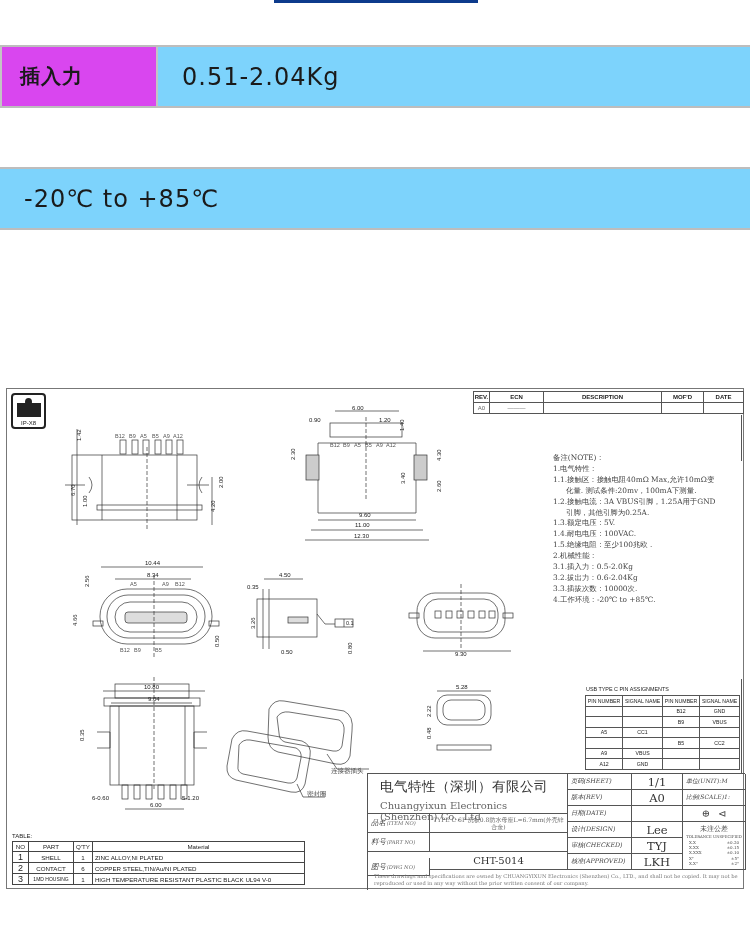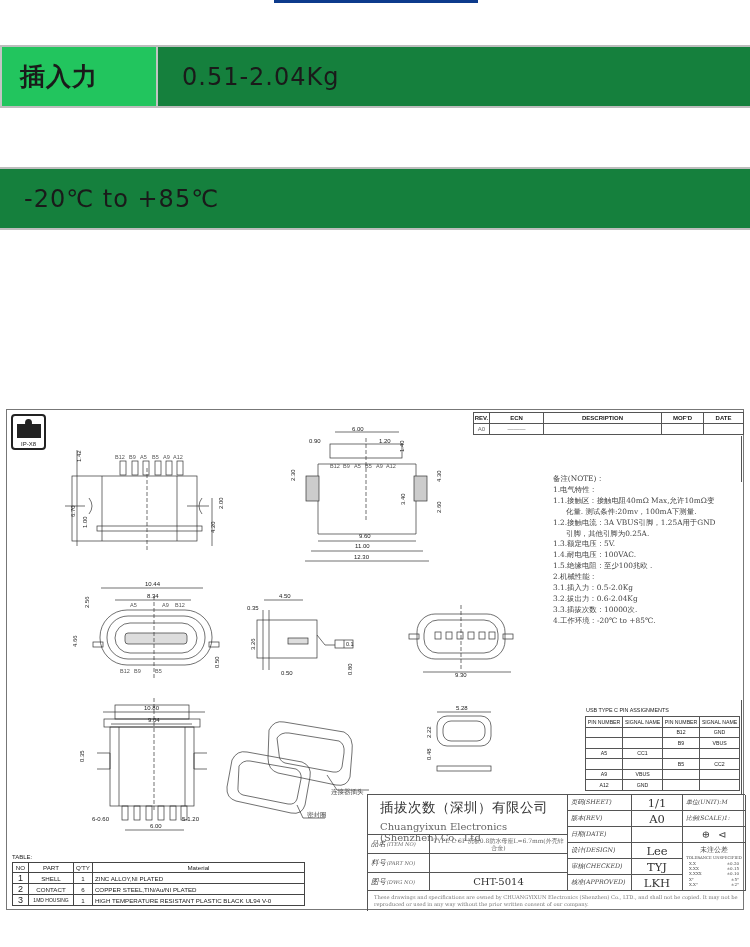--- a/index.html
+++ b/index.html
@@ -4,30 +4,30 @@
 <style>
   * { box-sizing: border-box; margin: 0; padding: 0; }
   html, body { width: 750px; height: 947px; background: #ffffff; overflow: hidden; }
   body { position: relative; font-family: "DejaVu Sans", sans-serif; color: #222; }
 
   .top-bar { position: absolute; left: 274px; top: 0; width: 204px; height: 3px; background: #0d3b8c; }
 
   
   .spec-table { position: absolute; left: 0; top: 45px; width: 750px; border-top: 2px solid #bdbdbd; }
   .spec-row { display: flex; height: 61px; border-bottom: 2px solid #bdbdbd; }
-  .spec-key { width: 158px; background: #22c55e; border-right: 2px solid #c4c4c4; border-left: 2px solid #c4c4c4;
+  .spec-key { width: 158px; background: #d946ef; border-right: 2px solid #c4c4c4; border-left: 2px solid #c4c4c4;
               display: flex; align-items: center; padding-left: 18px;
-              font-family: "DejaVu Sans", sans-serif; font-weight: bold; font-size: 25px; color: #1a1a1a; letter-spacing: 1px; }
-  .spec-val { flex: 1; background: #15803d; display: flex; align-items: center; padding-left: 24px;
+              font-family: "DejaVu Sans", sans-serif; font-weight: bold; font-size: 20px; color: #1a1a1a; letter-spacing: 1px; }
+  .spec-val { flex: 1; background: #7dd3fc; display: flex; align-items: center; padding-left: 24px;
               font-family: "DejaVu Sans", sans-serif; font-size: 24px; color: #1a1a1a; letter-spacing: 1px; }
 
   
   .sheet { position: absolute; left: 6px; top: 388px; width: 738px; height: 501px; background: #fff;
            border: 1px solid #777; }
-  .dwg { font-family: "Liberation Sans", sans-serif; margin-top: 21px; }
+  .dwg { font-family: "Liberation Sans", sans-serif; }
   .ipx8 { position: absolute; left: 4px; top: 4px; width: 35px; height: 36px; border: 2px solid #222; border-radius: 4px; }
   .ipx8 .blk { position: absolute; left: 4px; top: 8px; width: 24px; height: 14px; background: #222; }
   .ipx8 .drop { position: absolute; left: 12px; top: 3px; width: 7px; height: 8px; background: #222; border-radius: 50% 50% 50% 50%; }
   .ipx8 .lbl { position: absolute; left: 0; bottom: 1px; width: 100%; text-align: center; font-size: 6px; color: #222; }
 
   
   .rev-table { position: absolute; left: 466px; top: 2px; width: 271px; border-collapse: collapse; font-size: 6px; }
   .rev-table td { border: 1px solid #555; height: 11px; text-align: center; font-weight: bold; color: #222; }
   .rev-table tr.data td { font-weight: normal; color: #666; }
 
@@ -348,35 +348,35 @@
           <td>GND</td>
       <td></td>
           <td></td>
     </tr>
   </tbody>
     </table>
   <div style="position:absolute;left:734px;top:290px;width:1px;height:94px;background:#555"></div>
 
   <div class="title-block">
     <div class="tb-company">
-      <div class="cn">插拔次数（深圳）有限公司</div>
+      <div class="cn">电气特性（深圳）有限公司</div>
       <div class="en">Chuangyixun Electronics (Shenzhen) Co., Ltd</div>
     </div>
 
     <div class="tb-cell tb-lbl" style="left:0;top:40px;width:62px;height:19px">
       <span>品名</span>
         <small>(ITEM NO)</small>
     </div>
     <div class="tb-cell" style="left:62px;top:40px;width:138px;height:19px;font-size:6px;text-align:center;padding:2px;line-height:7px;color:#666">TYPE C 6P 沉板0.8防水母座L=6.7mm(外壳锌合金)</div>
     <div class="tb-cell tb-lbl" style="left:0;top:59px;width:62px;height:19px">
       <span>料号</span>
         <small>(PART NO)</small>
     </div>
     <div class="tb-cell" style="left:62px;top:59px;width:138px;height:19px"></div>
-    <div class="tb-cell tb-lbl" style="left:0;top:78px;width:62px;height:18px">
+    <div class="tb-cell tb-lbl" style="left:0;top:84px;width:62px;height:18px">
       <span>图号</span>
         <small>(DWG NO)</small>
     </div>
     <div class="tb-cell tb-val" style="left:62px;top:78px;width:138px;height:18px;font-size:10px">CHT-5014</div>
 
     <div class="tb-cell tb-lbl" style="left:200px;top:0;width:64px;height:16px;font-size:6.3px">页码(SHEET)</div>
     <div class="tb-cell tb-lbl" style="left:200px;top:16px;width:64px;height:16px;font-size:6.3px">版本(REV)</div>
     <div class="tb-cell tb-lbl" style="left:200px;top:32px;width:64px;height:16px;font-size:6.3px">日期(DATE)</div>
     <div class="tb-cell tb-lbl" style="left:200px;top:48px;width:64px;height:16px;font-size:6.3px">设计(DESIGN)</div>
     <div class="tb-cell tb-lbl" style="left:200px;top:64px;width:64px;height:16px;font-size:6.3px">审核(CHECKED)</div>

